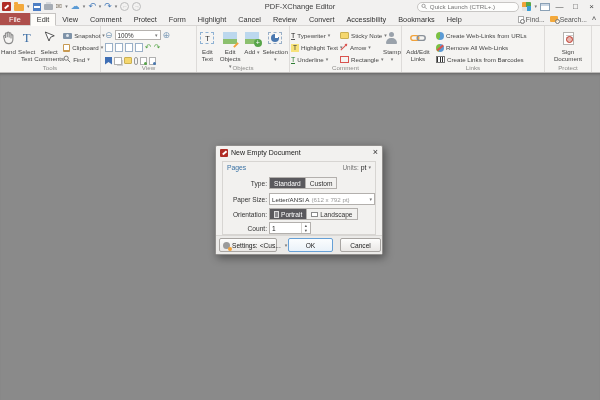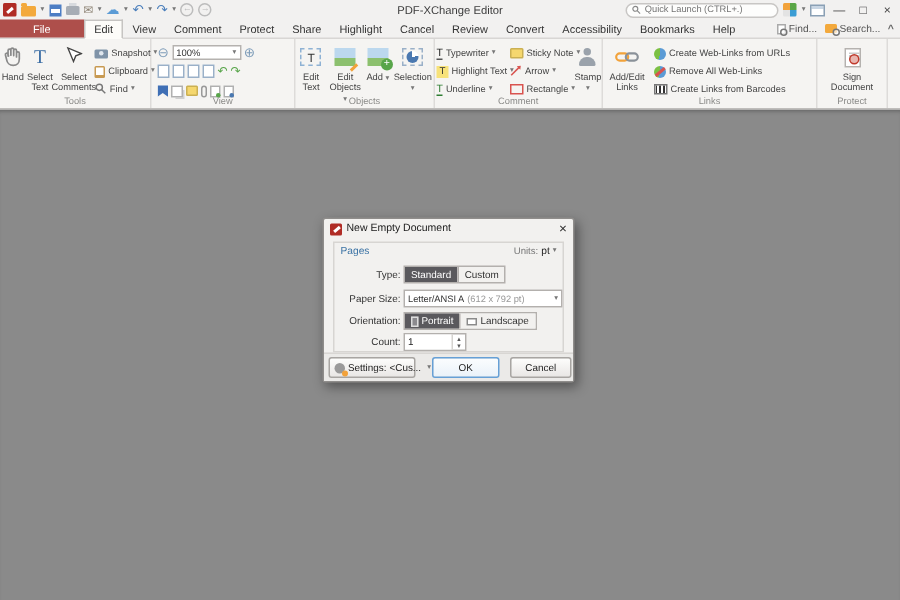--- a/index.html
+++ b/index.html
@@ -32,21 +32,21 @@
   .quicklaunch input { border:none; outline:none; background:transparent; width:100%;
                        font-size:6.2px; color:#8a8a8a; font-family:inherit; }
   .theme-sq { width:9px; height:9px; background:conic-gradient(#5aa747 0 25%, #3b9dd4 0 50%, #e3e3e3 0 75%, #f2a23a 0); border-radius:1px; flex:none;}
   .grid-ic { width:10px; height:8px; border:1px solid #8aa0b5; background:linear-gradient(#c9d6e4 0 2px, #fff 2px); flex:none;}
   .winbtn { width:13px; height:11px; text-align:center; font-size:8px; line-height:11px; color:#444; }
 
   
   .tabrow { position:absolute; top:13px; left:0; width:600px; height:13px; background:#f2f1f0;
             border-bottom:1px solid #d8d6d4; display:flex; align-items:stretch; font-size:7.3px; color:#333; }
   .tab { padding:0 6px; display:flex; align-items:center; white-space:nowrap; }
-  .tab-file { background:#ae4f4b; color:#fff; padding:0 22px; }
+  .tab-file { background:#ae4f4b; color:#fff; padding:0 9px; }
   .tab-selected { background:#fdfcf9; border:1px solid #c6c4c2; border-bottom:1px solid #fdfcf9; margin-bottom:-1px; }
   .tabrow-right { margin-left:auto; display:flex; align-items:center; gap:5px; padding-right:4px;
                   font-size:6.8px; color:#555; }
   .mini-btn { display:flex; align-items:center; gap:2px; }
   .pagemag { width:6px; height:7px; background:#fff; border:1px solid #aaa; position:relative; flex:none;}
   .pagemag::after { content:""; position:absolute; right:-2px; bottom:-2px; width:3px; height:3px;
                     border:1px solid #777; border-radius:50%; background:#fffa; }
   .folder-s { width:8px; height:6px; background:#f3a93c; border-radius:1px; position:relative; flex:none;}
   .folder-s::after { content:""; position:absolute; right:-2px; bottom:-2px; width:3px; height:3px;
                      border:1px solid #777; border-radius:50%; background:#fffa; }
@@ -212,21 +212,21 @@
       <span class="winbtn">×</span>
     </div>
   </div>
 
   <div class="tabrow">
     <span class="tab tab-file">File</span>
     <span class="tab tab-selected">Edit</span>
     <span class="tab">View</span>
     <span class="tab">Comment</span>
     <span class="tab">Protect</span>
-    <span class="tab">Share</span>
+    <span class="tab">Form</span>
     <span class="tab">Highlight</span>
     <span class="tab">Cancel</span>
     <span class="tab">Review</span>
     <span class="tab">Convert</span>
     <span class="tab">Accessibility</span>
     <span class="tab">Bookmarks</span>
     <span class="tab">Help</span>
     <div class="tabrow-right">
       <span class="mini-btn">
         <span class="pagemag"></span>

